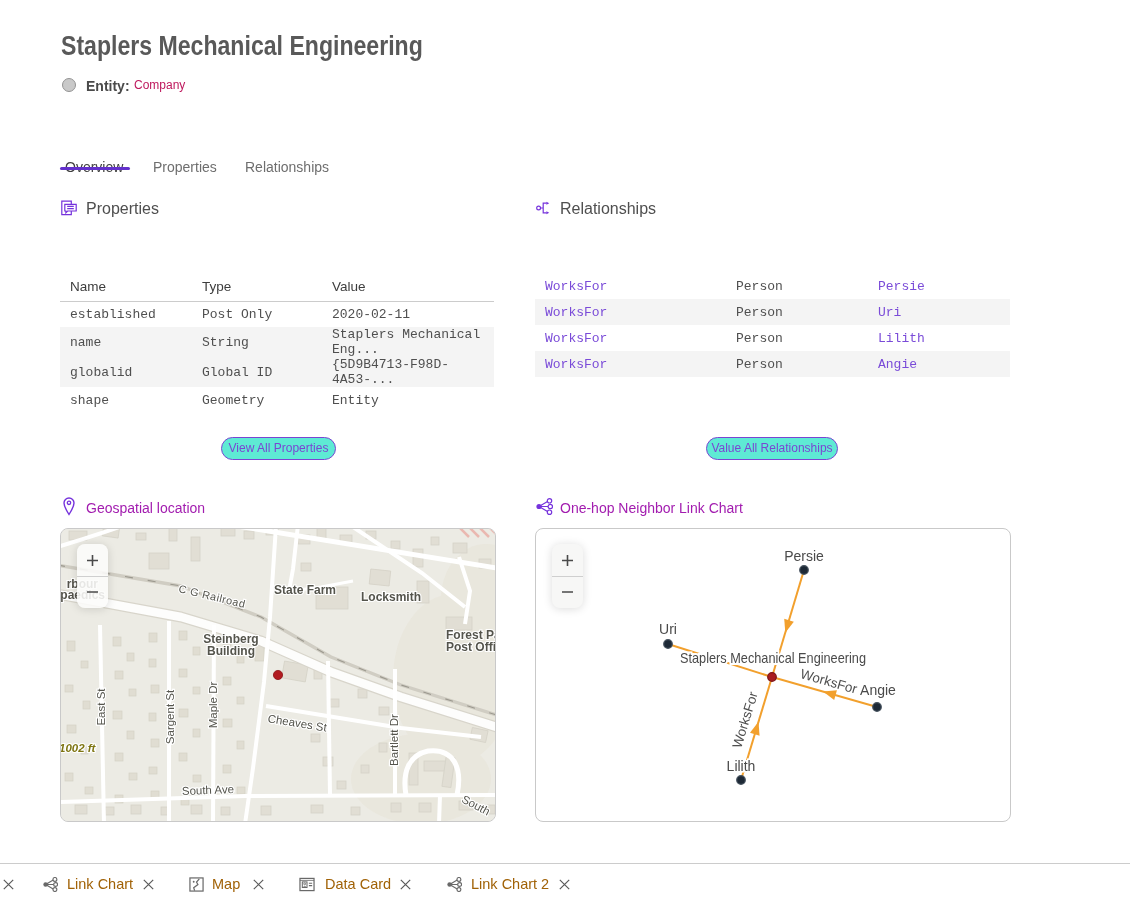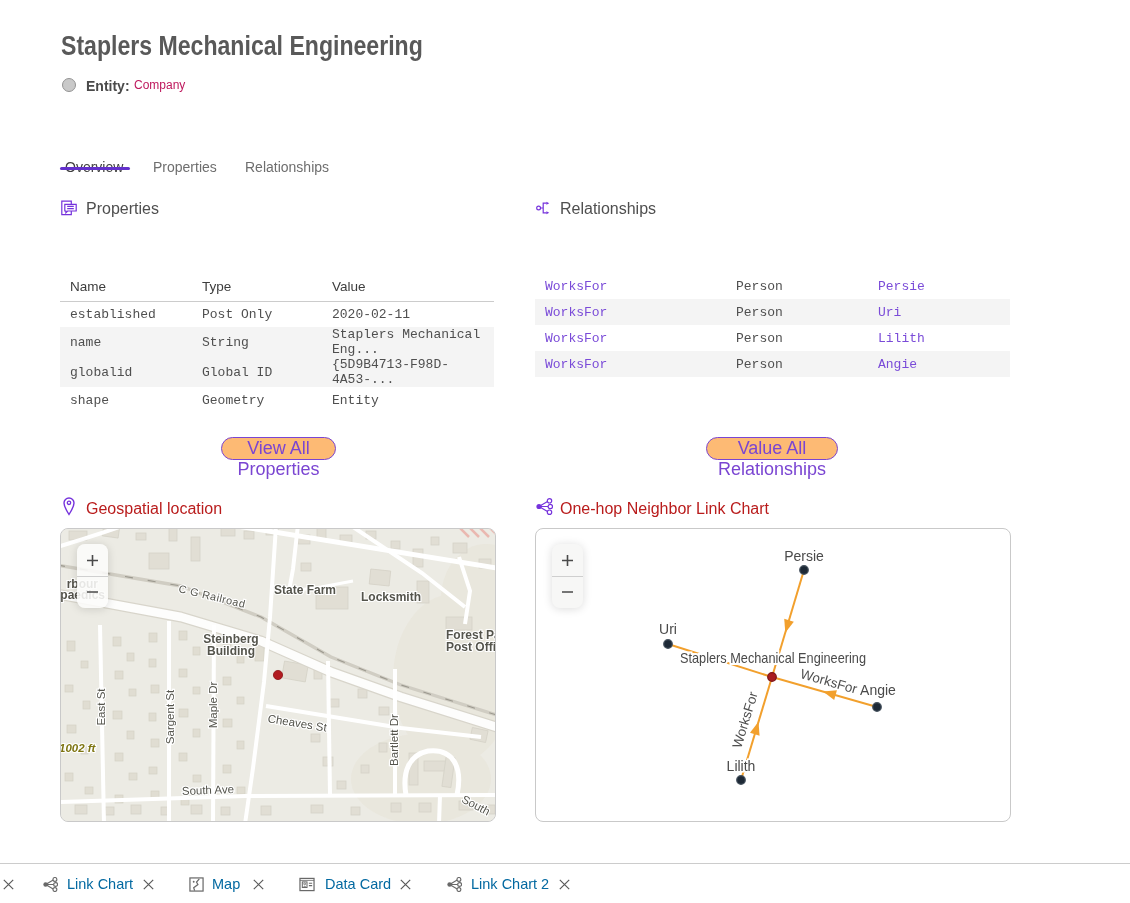--- a/index.html
+++ b/index.html
@@ -14,37 +14,37 @@
 #menu { left:943px; top:28px; width:155px; height:97px; background:#fff; border-radius:4px; box-shadow:0 1px 8px rgba(0,0,0,0.14); }
 .menuitem { position:absolute; left:15px; font-size:14px; color:#6e6e6e; }
 
 .tab { top:146px; font-size:14px; color:#6e6e6e;margin-top:13px; }
 #tab1 { left:65px; color:#404040; }
 #tab2 { left:153px; }
 #tab3 { left:245px; }
 #tabline { left:60px; top:167px; width:70px; height:3px; background:#6330cc; border-radius:2px; }
 
 .sechead { font-size:16px; color:#4f4f4f; }
-.sechead2 { font-size:16px; color:#b91c1c; }
+.sechead2 { font-size:14px; color:#a21caf; }
 
 table.props { position:absolute; border-collapse:collapse; font-size:13px; color:#4f4f4f; table-layout:fixed;margin-top:43px; }
 table.props th { font-weight:normal; color:#3d3d3d; font-size:13.5px; text-align:left; height:28px; border-bottom:1px solid #ccc; padding:0 0 0 10px; }
 table.props td { height:26px; padding:0 0 0 10px;font-family:Liberation Mono, monospace; }
 table.props tr.sh td { background:#f4f4f4; }
 a.pl { color:#7a4bd8; text-decoration:none; }
 
-.pill { position:absolute; border:1px solid #7a45d2; color:#7a45d2; border-radius:12px; font-size:18px; height:23px; line-height:21px; text-align:center; background:#fdba74; }
+.pill { position:absolute; border:1px solid #7a45d2; color:#7a45d2; border-radius:12px; font-size:12px; height:23px; line-height:21px; text-align:center; background:#5eead4; }
 
 .card { position:absolute; border:1px solid #c9c9c9; border-radius:8px; background:#fff; overflow:hidden; }
 
 .zoomctl { position:absolute; width:31px; height:64px; border-radius:8px; background:rgba(252,252,251,0.88); box-shadow:0 1px 10px rgba(0,0,0,0.14); }
 .zoomctl .zdiv { position:absolute; left:0; top:32px; width:31px; height:1px; background:#cfcfcf; }
 
 #bottombar { left:0; top:863px; width:1130px; height:40px; background:#fff; border-top:1px solid #ccc; }
-.btxt { position:absolute; top:876px; font-size:14.5px; color:#0369a1; }
+.btxt { position:absolute; top:876px; font-size:14.5px; color:#a16207; }
 </style>
 </head>
 <body>
 <div id="page">
   <div class="abs" id="title">Staplers Mechanical Engineering</div>
   <div class="abs" id="entitycircle"></div>
   <div class="abs" id="entitylabel">Entity:</div>
   <div class="abs" id="entityval">Company</div>
 
 

